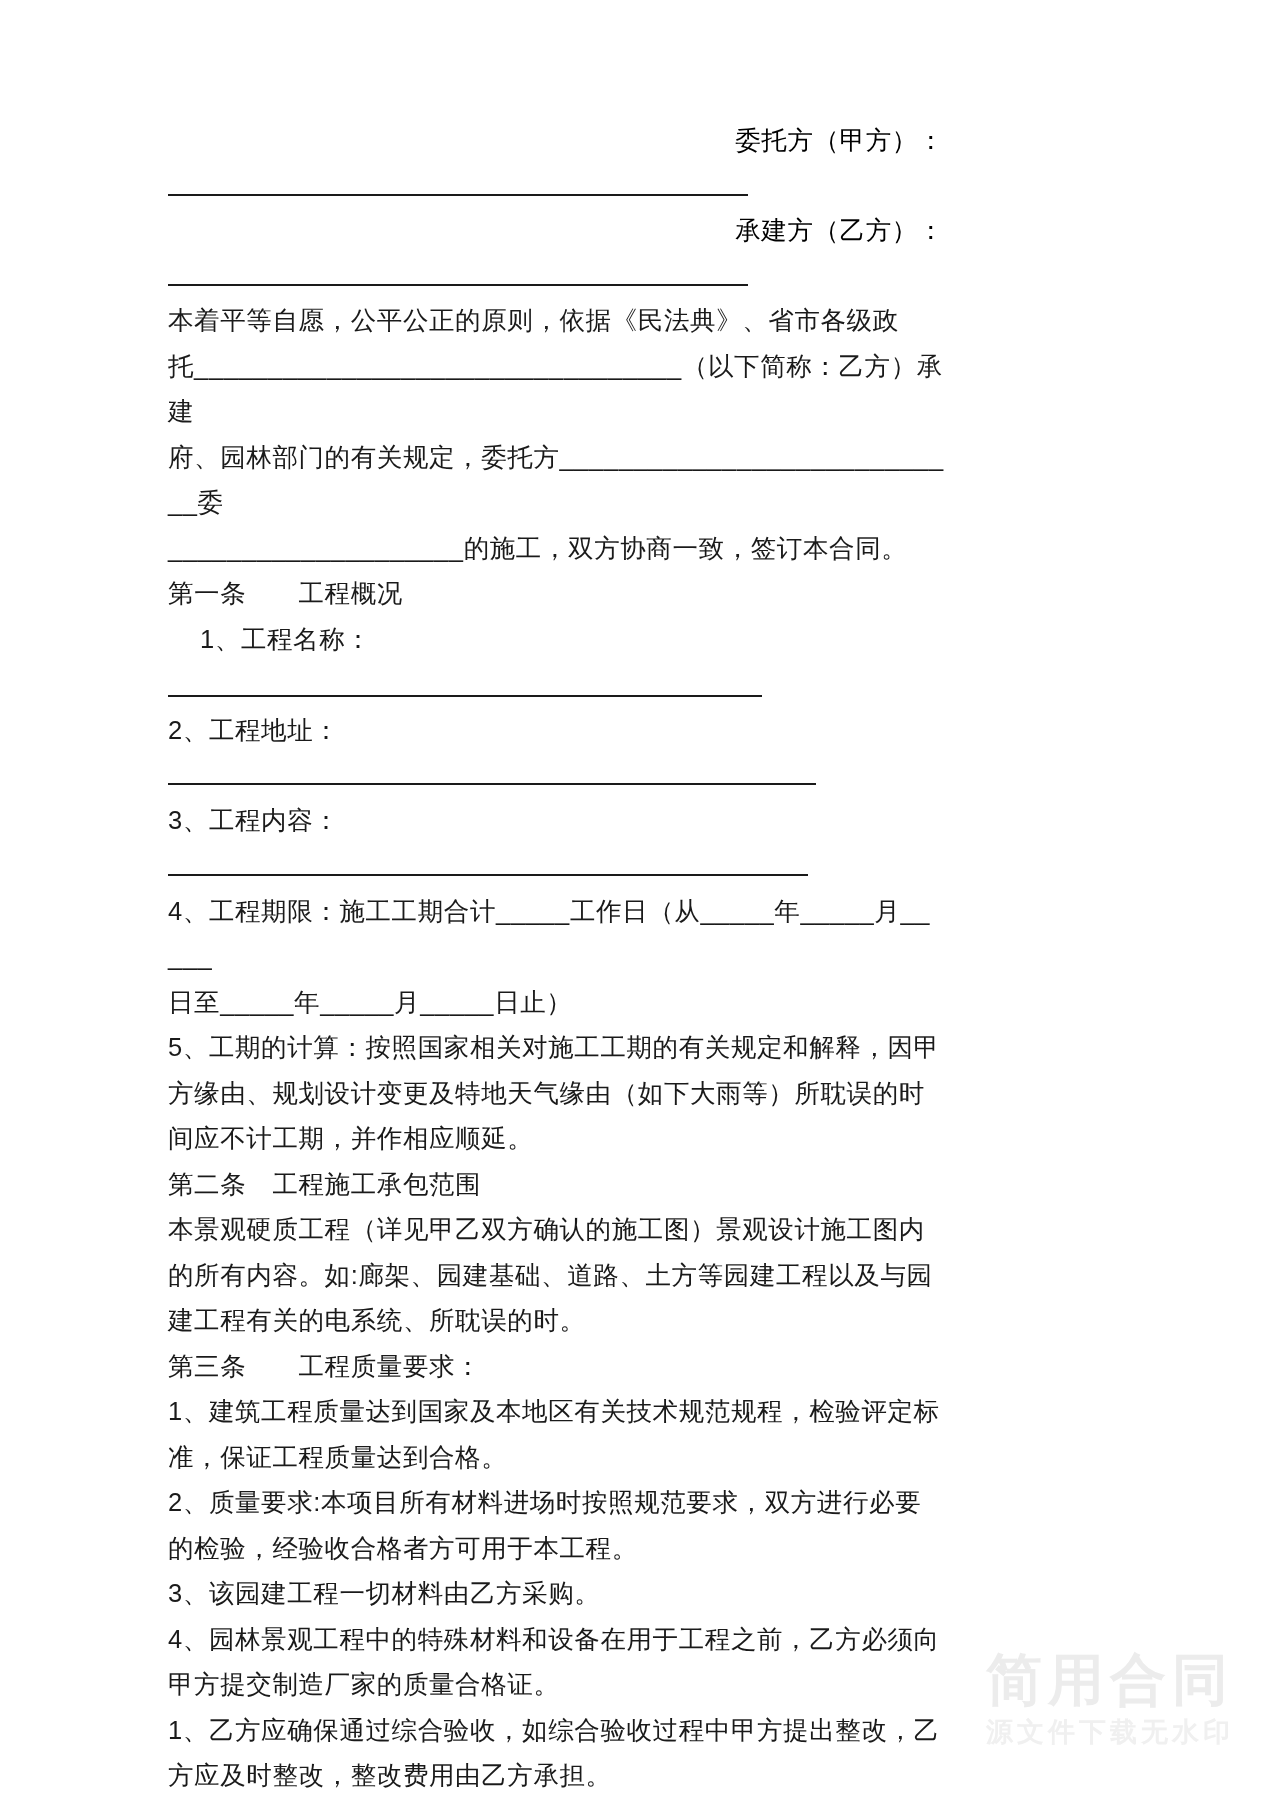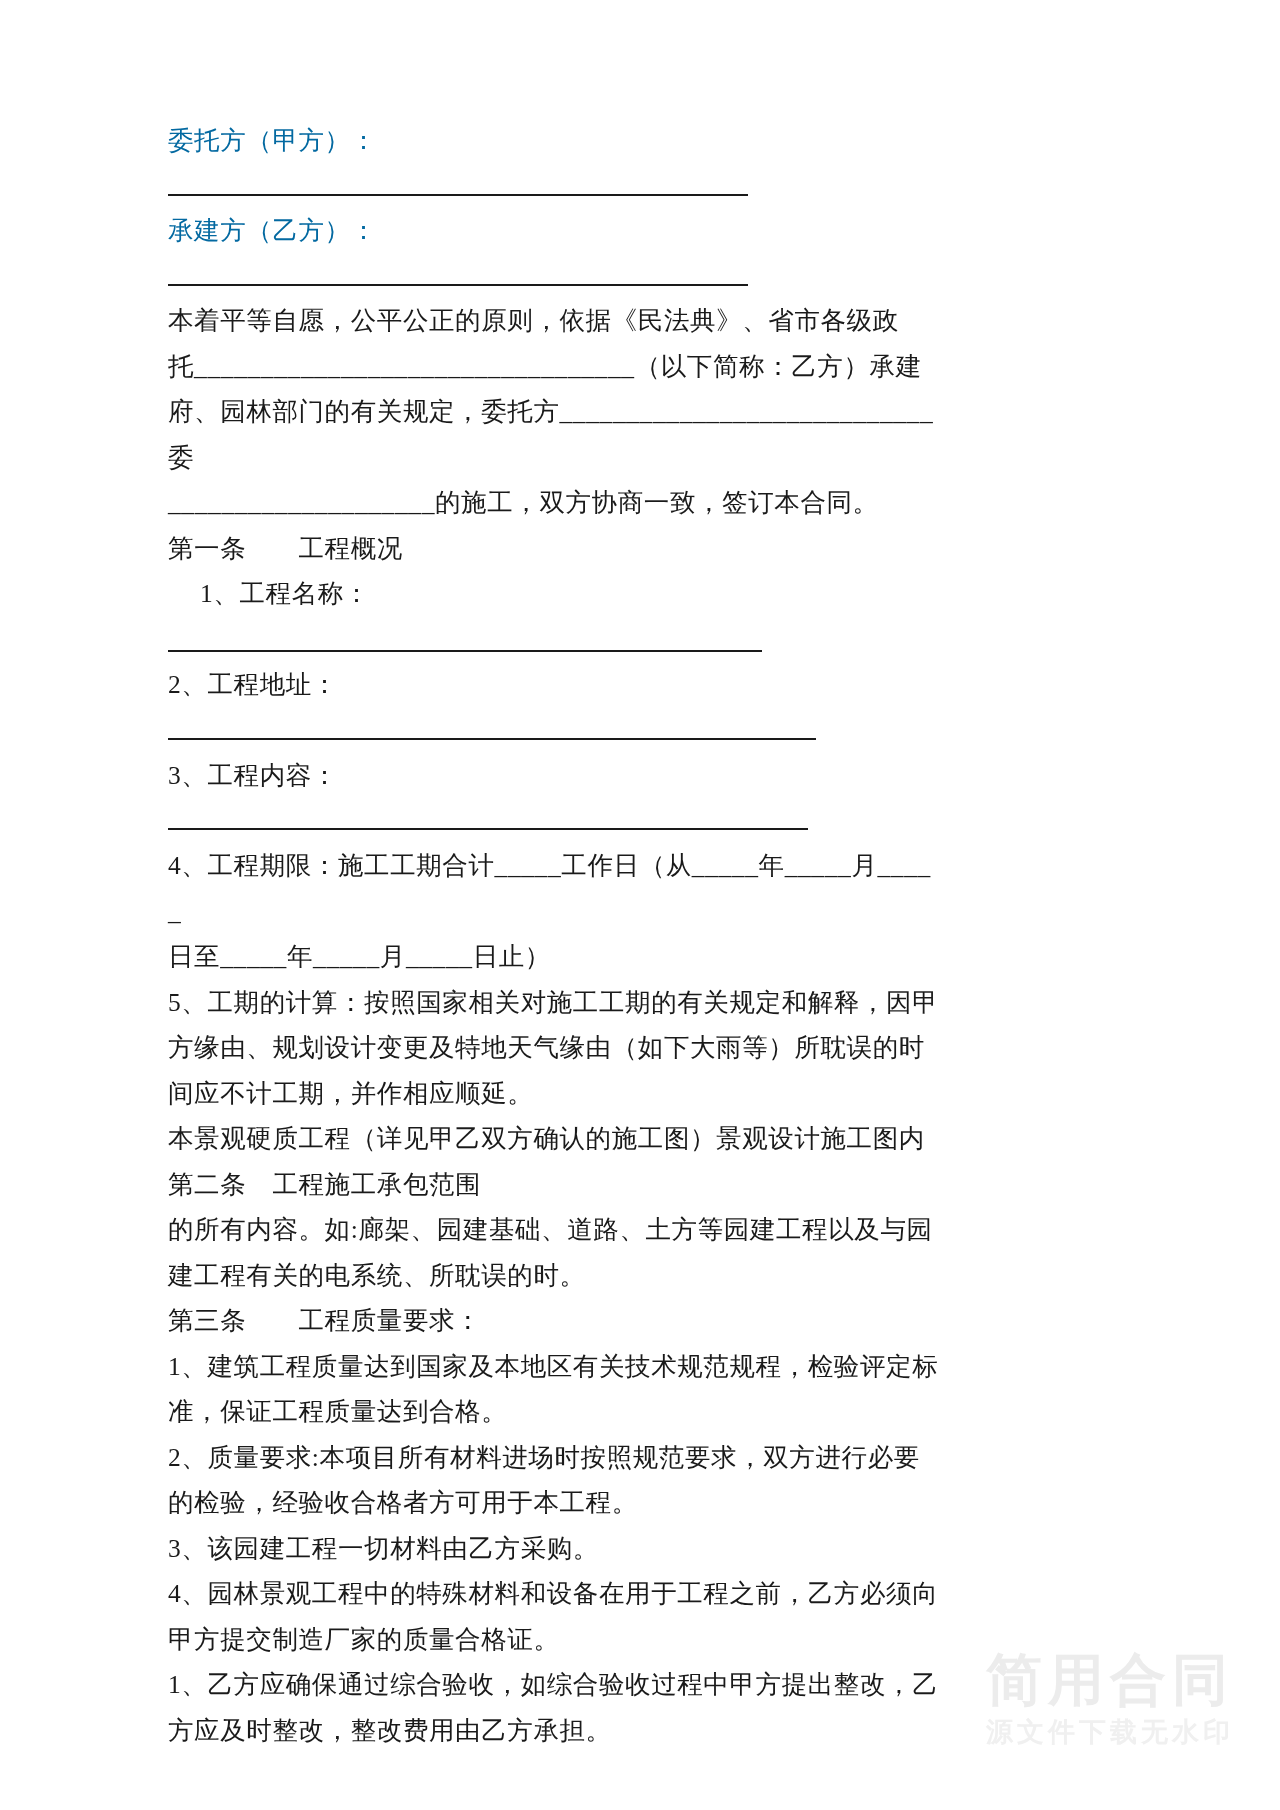--- a/index.html
+++ b/index.html
@@ -30,29 +30,30 @@
     width: 776px;
   }
 
   .line {
     font-size: 25.5px;
     line-height: 45.5px;
     color: #1a1a1a;
     letter-spacing: 0.6px;
     white-space: pre-wrap;
     word-break: break-all;
-    font-family: Liberation Serif, serif;
+    font-family: Liberation Sans, sans-serif;
   }
 
   
   .party-label {
     font-size: 25.5px;
     line-height: 45px;
-    color: #0369a1;
+    color: #000000;
     letter-spacing: 0.6px;
+    text-align: right;
   }
   .rule-long {
     height: 45px;
     position: relative;
   }
   .rule-long::after {
     content: "";
     position: absolute;
     left: 0;
     bottom: 12px;
@@ -137,22 +138,22 @@
         <i style="width:640px;"></i>
       </div>
 
     <div class="line">4、工程期限：施工工期合计_____工作日（从_____年_____月_____</div>
     <div class="line">日至_____年_____月_____日止）</div>
 
     <div class="line">5、工期的计算：按照国家相关对施工工期的有关规定和解释，因甲</div>
     <div class="line">方缘由、规划设计变更及特地天气缘由（如下大雨等）所耽误的时</div>
     <div class="line">间应不计工期，并作相应顺延。</div>
 
+    <div class="line">第二条　工程施工承包范围</div>
     <div class="line">本景观硬质工程（详见甲乙双方确认的施工图）景观设计施工图内</div>
-    <div class="line">第二条　工程施工承包范围</div>
     <div class="line">的所有内容。如:廊架、园建基础、道路、土方等园建工程以及与园</div>
     <div class="line">建工程有关的电系统、所耽误的时。</div>
 
     <div class="line">第三条　　工程质量要求：</div>
     <div class="line">1、建筑工程质量达到国家及本地区有关技术规范规程，检验评定标</div>
     <div class="line">准，保证工程质量达到合格。</div>
     <div class="line">2、质量要求:本项目所有材料进场时按照规范要求，双方进行必要</div>
     <div class="line">的检验，经验收合格者方可用于本工程。</div>
     <div class="line">3、该园建工程一切材料由乙方采购。</div>
     <div class="line">4、园林景观工程中的特殊材料和设备在用于工程之前，乙方必须向</div>

